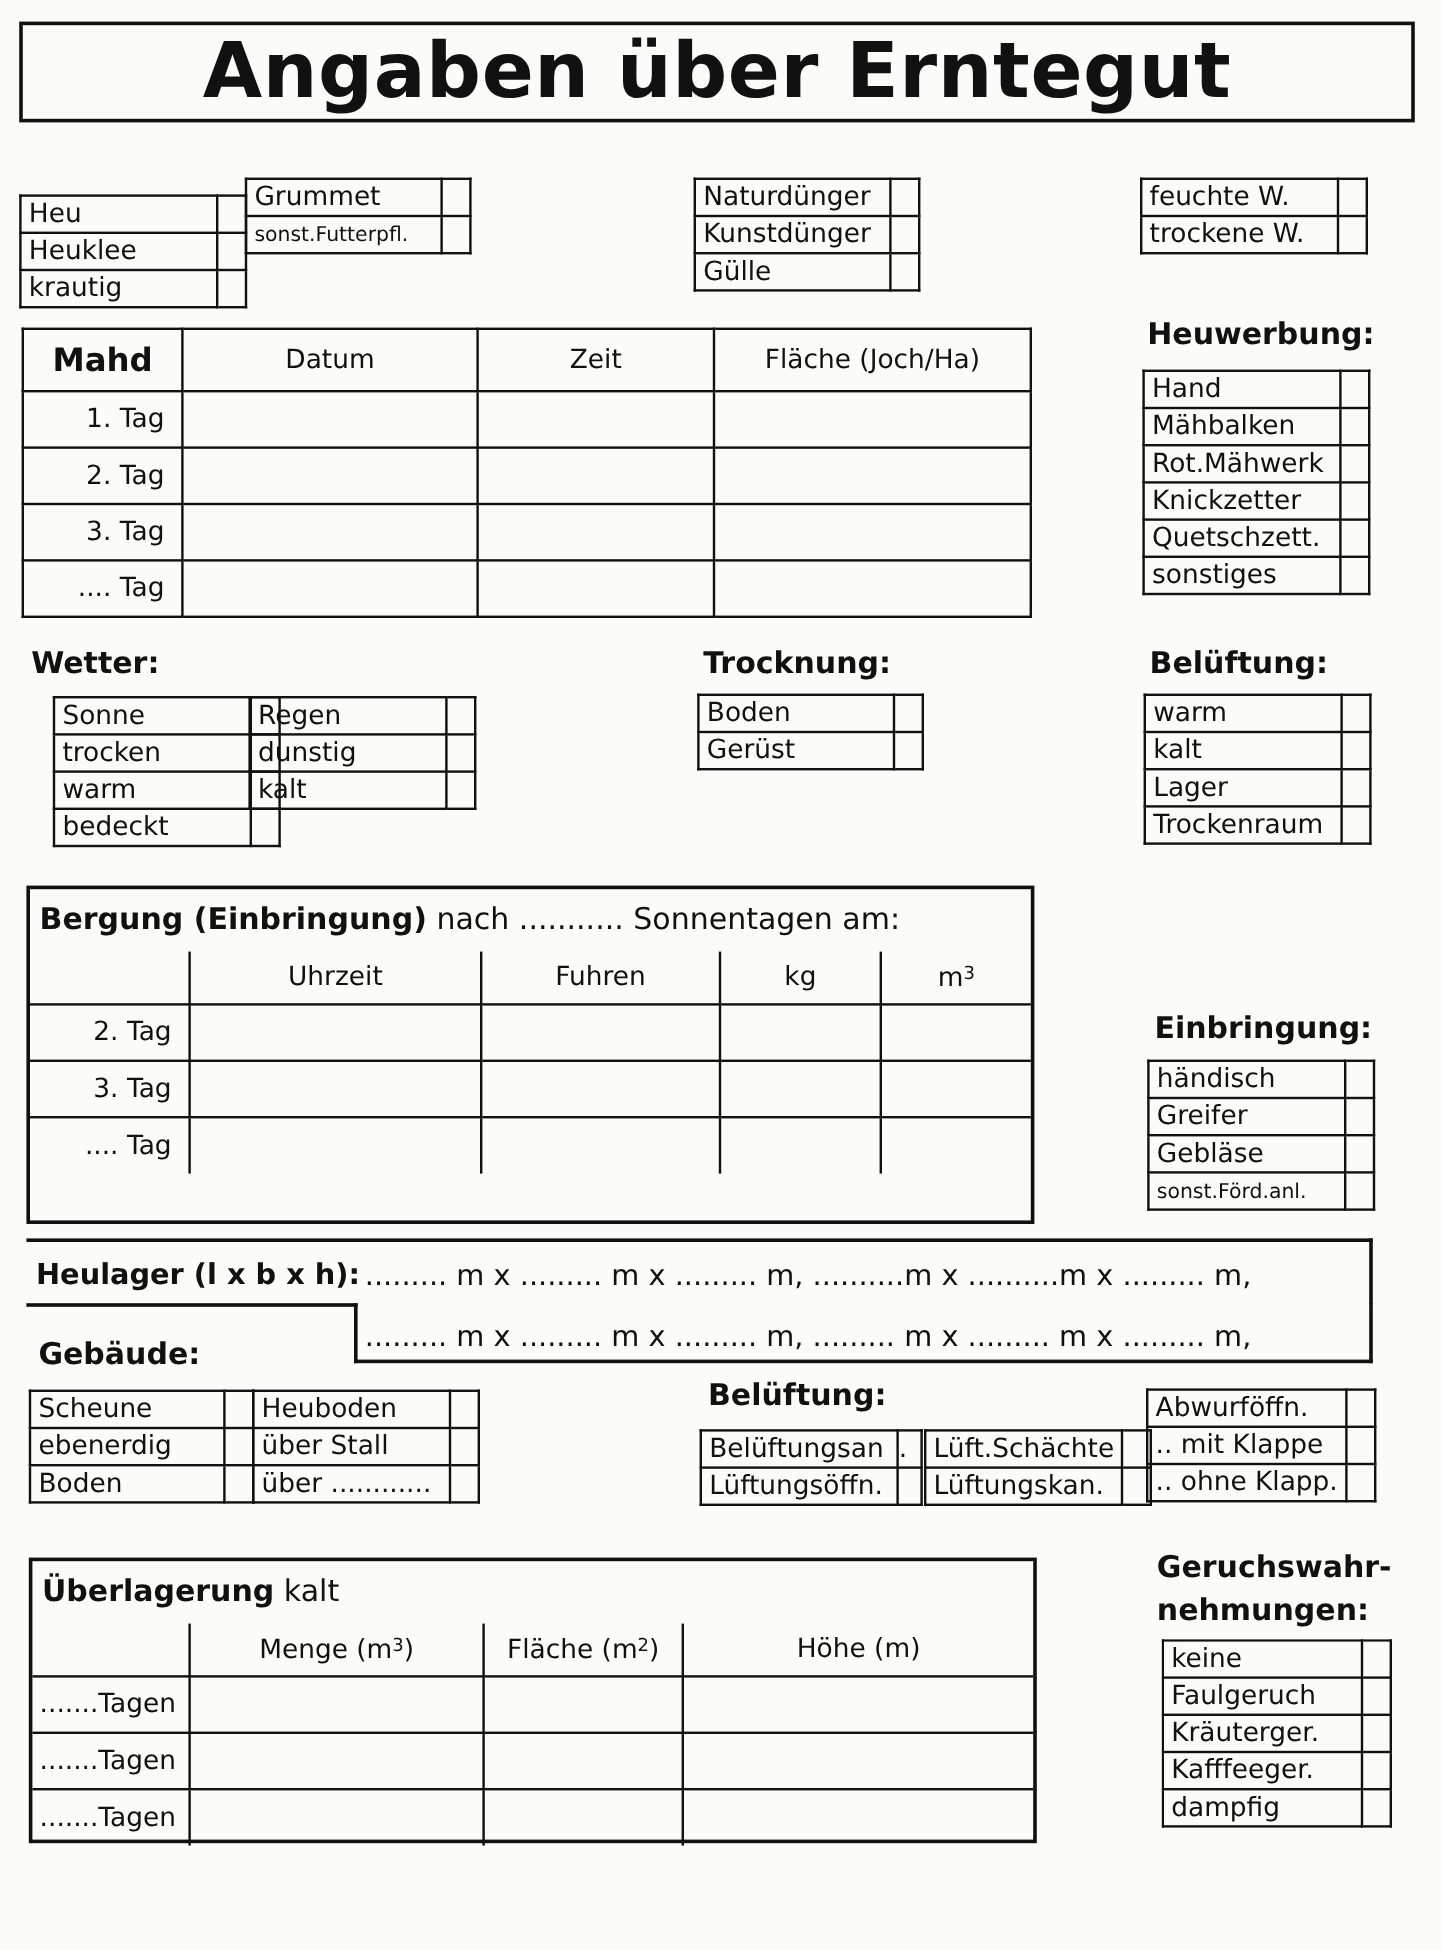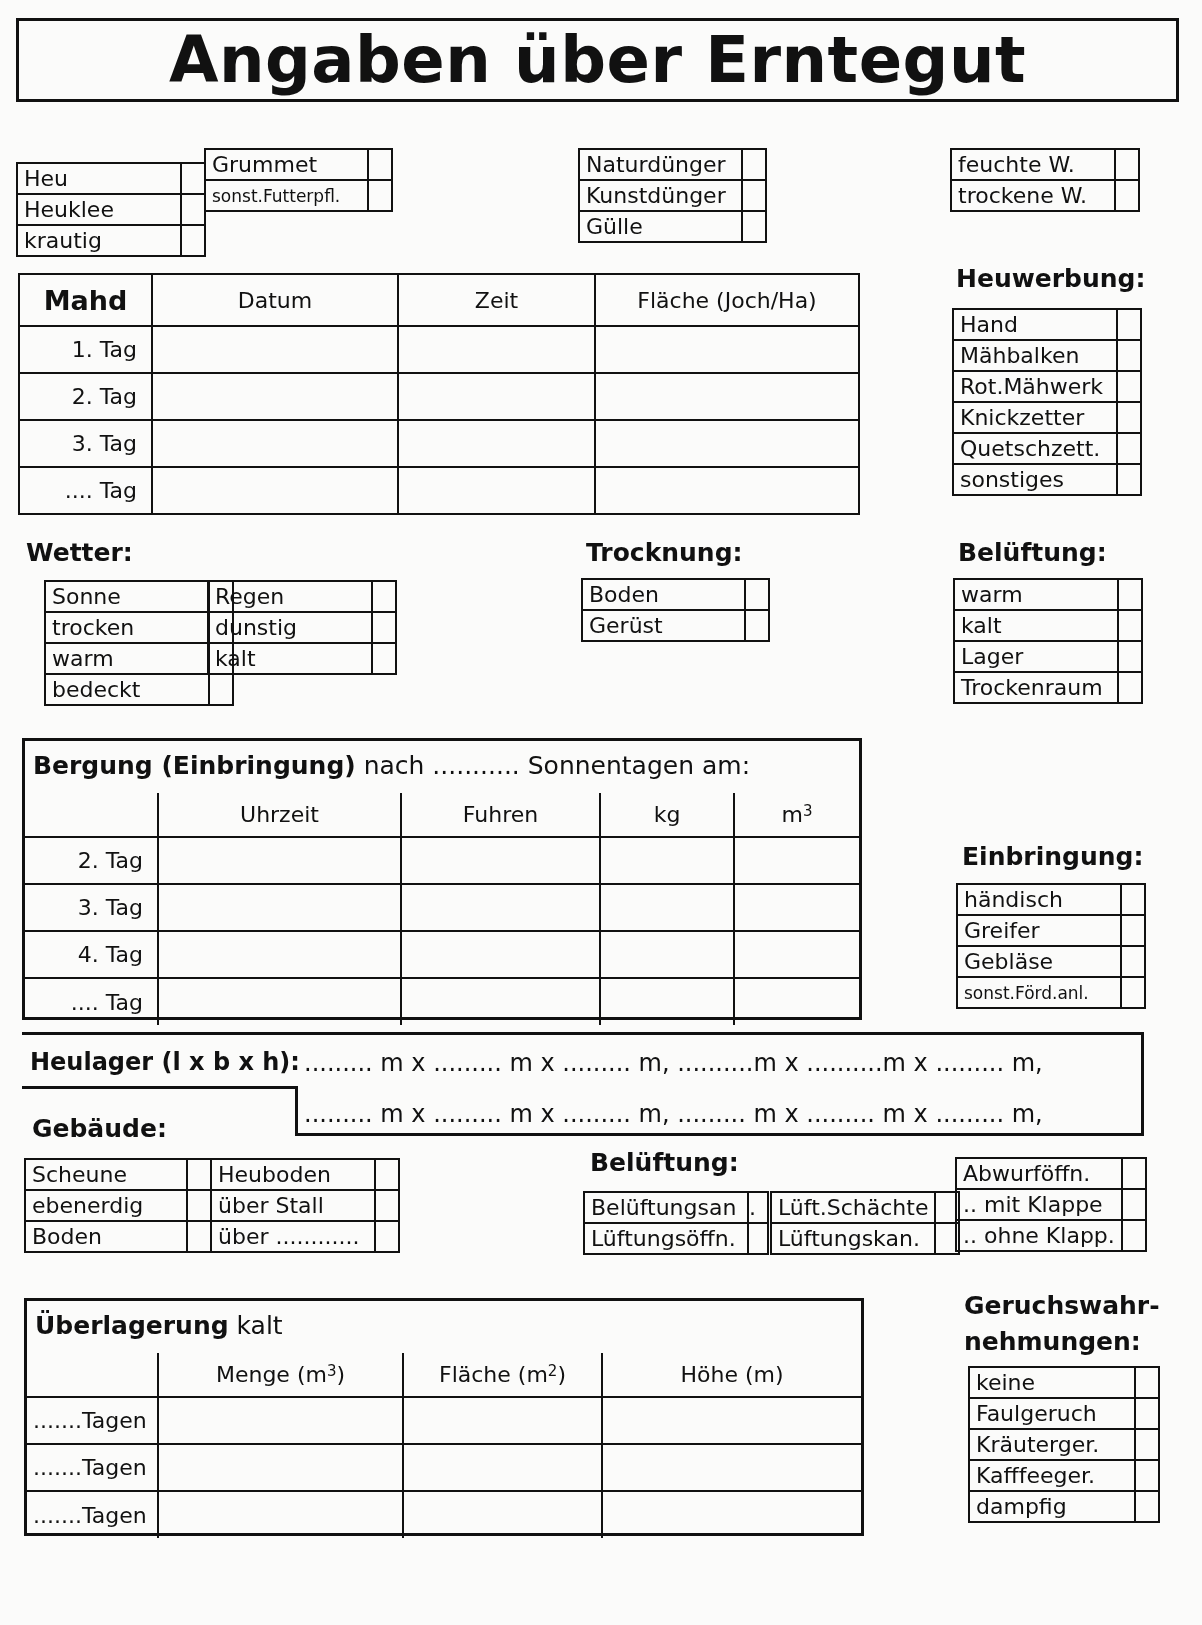--- a/index.html
+++ b/index.html
@@ -266,27 +266,20 @@
           <td></td>
         </tr>
     <tr>
           <td class="rowlabel">3. Tag</td>
           <td></td>
           <td></td>
           <td></td>
           <td></td>
         </tr>
     <tr>
-          <td class="rowlabel">4. Tag</td>
-          <td></td>
-          <td></td>
-          <td></td>
-          <td></td>
-        </tr>
-    <tr>
           <td class="rowlabel">.... Tag</td>
           <td></td>
           <td></td>
           <td></td>
           <td></td>
         </tr>
   </tbody>
     </table>
 </div>
 
@@ -395,21 +388,21 @@
 </tbody>
   </table>
 
 <div class="bigbox" style="left:24px;top:1298px;width:840px;height:238px;">
   <div class="cap"><b>Überlagerung</b><span> kalt</span></div>
   <table class="inner" style="left:0;top:52px;width:834px;">
     <tbody>
         <tr>
       <th class="blank" style="width:131px;"></th>
       <th style="width:245px"><span>Menge (m</span><sup>3</sup>)</th>
-      <th style="width:199px"><span>Fläche (m</span><sup>2</sup>)</th>
+      <th style="width:166px"><span>Fläche (m</span><sup>2</sup>)</th>
       <th>Höhe (m)</th>
     </tr>
     <tr>
           <td style="text-align:left;padding-left:6px">.......Tagen</td>
           <td></td>
           <td></td>
           <td></td>
         </tr>
     <tr>
           <td style="text-align:left;padding-left:6px">.......Tagen</td>

